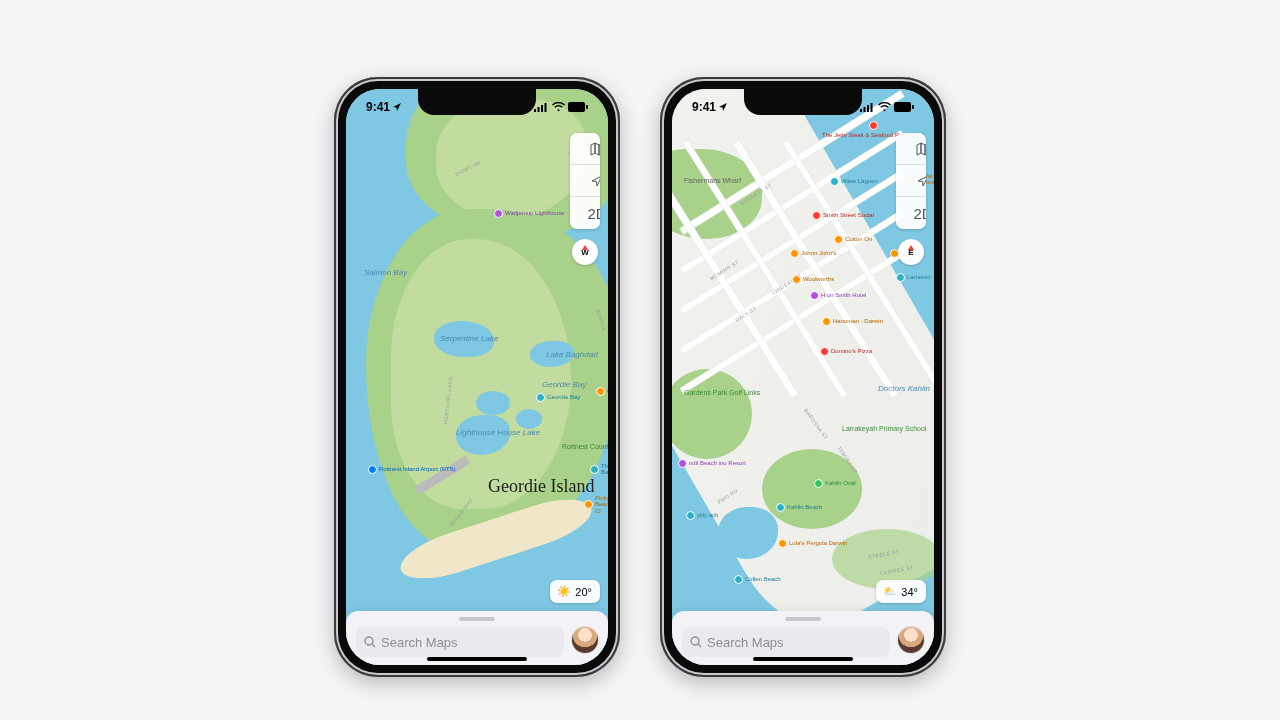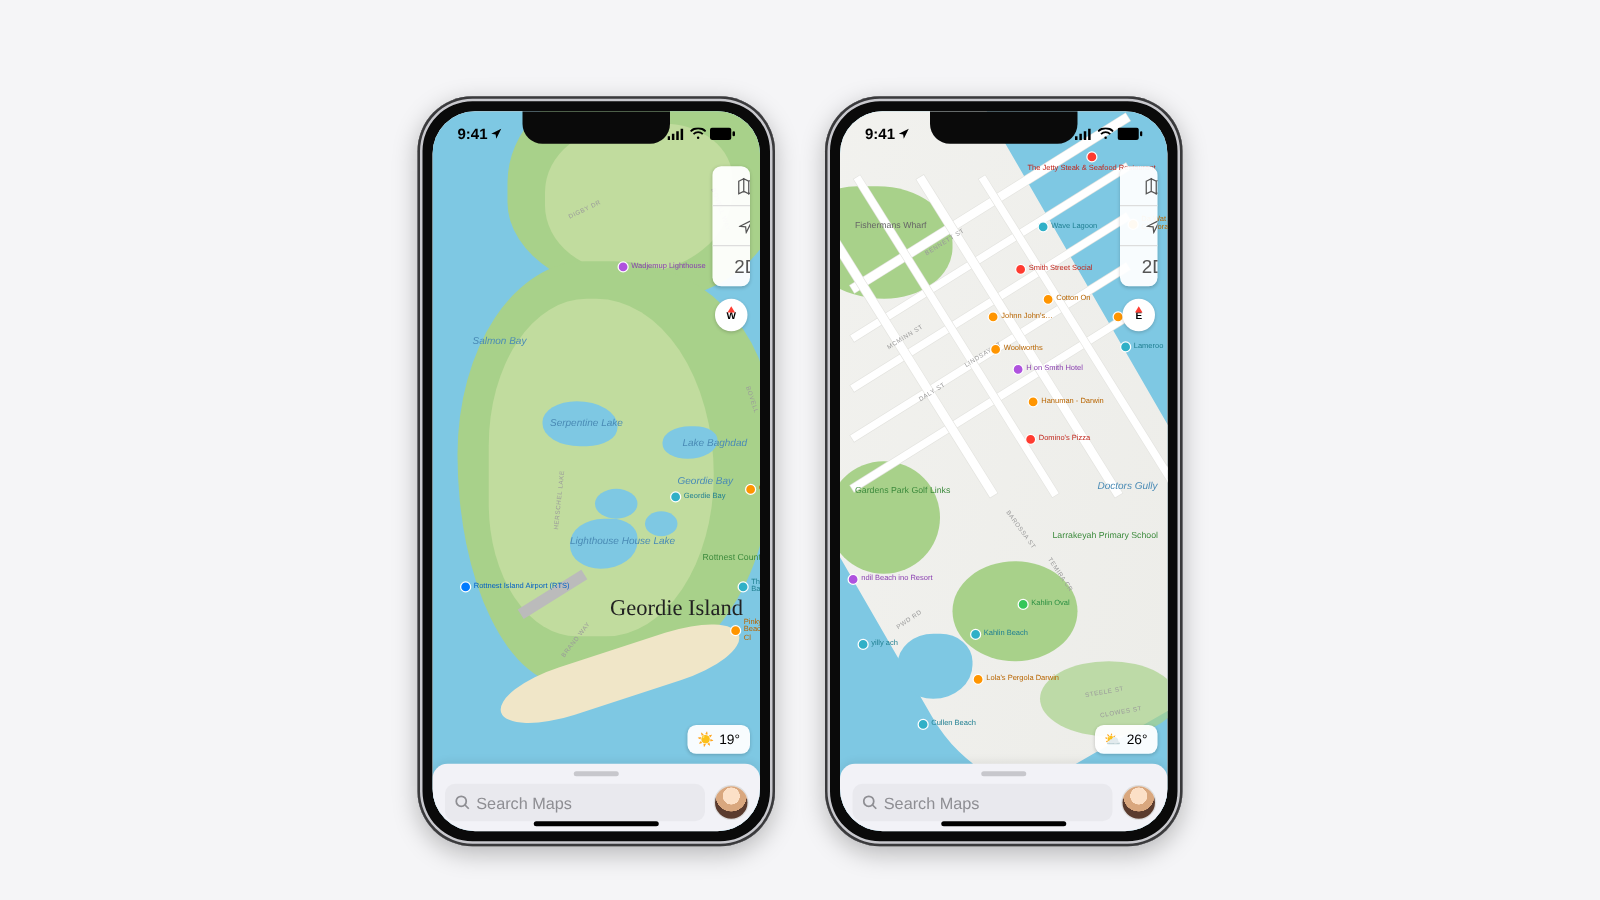--- a/index.html
+++ b/index.html
@@ -104,21 +104,21 @@
     z-index: 30;
   }
   
   .sheet {
     position: absolute; bottom: 0; left: 0; right: 0;
     background: #f2f2f7; border-top-left-radius: 12px; border-top-right-radius: 12px;
     padding: 6px 10px 8px; z-index: 35;
     box-shadow: 0 -1px 8px rgba(0,0,0,.08);
   }
   .grabber { width: 36px; height: 4px; background: #c7c7cc; border-radius: 2px; margin: 0 auto 6px; }
-  .searchrow { display: flex; align-items: center; gap: 8px; }
+  .searchrow { display: flex; align-items: flex-start; gap: 8px; }
   .searchbox {
     flex: 1; height: 30px; background: #e9e9ee; border-radius: 8px;
     display: flex; align-items: center; padding: 0 8px; gap: 5px;
     color: #8e8e93; font-size: 13px;
   }
   .avatar {
     width: 26px; height: 26px; border-radius: 50%;
     background: radial-gradient(circle at 50% 30%, #fce0c7 30%, #d9a77e 31% 55%, #5a3b2e 56%);
     box-shadow: 0 0 0 1px #ddd;
   }
@@ -191,21 +191,21 @@
         <div class="land" style="top:302px;left:130px;width:34px;height:24px;background:#7ec8e3;border-radius:60%;"></div>
         <div class="land" style="top:326px;left:110px;width:54px;height:40px;background:#7ec8e3;border-radius:55% 42% 60% 50%;"></div>
         <div class="land" style="top:320px;left:170px;width:26px;height:20px;background:#7ec8e3;border-radius:55%;"></div>
 
         <div class="runway" style="top:382px;left:66px;width:60px;height:9px;"></div>
 
         <div class="label big" style="top:388px;left:142px;">Geordie
 Island</div>
 
         <div id="p0-labels">
-            <div class="label water" style="top: 180px; left: 32px;">Salmon
+            <div class="label water" style="top: 180px; left: 18px;">Salmon
 Bay</div>
             <div class="label water" style="top: 246px; left: 94px; text-align: center;">Serpentine
 Lake</div>
             <div class="label water" style="top: 262px; left: 200px;">Lake
 Baghdad</div>
             <div class="label water" style="top: 340px; left: 110px;">Lighthouse
 House
 Lake</div>
             <div class="label water" style="top: 292px; left: 196px;">Geordie Bay</div>
             <div class="label park" style="top: 354px; left: 216px;">Rottnest
@@ -257,21 +257,21 @@
             </svg>
           </div>
         <div class="ctrl-btn">2D</div>
       </div>
       <div class="compass">
           <span>W</span>
         </div>
 
       <div class="weather">
         <span>☀️</span>
-        <span>19°</span>
+        <span>20°</span>
       </div>
 
       <div class="sheet">
         <div class="grabber"></div>
         <div class="searchrow">
           <div class="searchbox">
             <svg width="12" height="12" viewBox="0 0 12 12">
                 <circle cx="5" cy="5" r="4" fill="none" stroke="#8e8e93" stroke-width="1.4"></circle>
                 <line x1="8" y1="8" x2="11" y2="11" stroke="#8e8e93" stroke-width="1.4"></line>
               </svg>
@@ -327,21 +327,21 @@
         <div class="road" style="top:150px;left:-10px;width:260px;height:6px;transform:rotate(-32deg);"></div>
         <div class="road" style="top:190px;left:-10px;width:260px;height:6px;transform:rotate(-32deg);"></div>
         <div class="road" style="top:230px;left:-10px;width:260px;height:6px;transform:rotate(-32deg);"></div>
         <div class="road" style="top:30px;left:40px;width:7px;height:300px;transform:rotate(-32deg);"></div>
         <div class="road" style="top:30px;left:90px;width:6px;height:300px;transform:rotate(-32deg);"></div>
         <div class="road" style="top:30px;left:140px;width:7px;height:300px;transform:rotate(-32deg);"></div>
         <div class="road" style="top:30px;left:190px;width:6px;height:300px;transform:rotate(-32deg);"></div>
 
         <div id="p1-labels">
             <div class="label water" style="top: 296px; left: 206px;">Doctors
-Gully</div>
+Kahlin</div>
             <div class="label park" style="top: 300px; left: 12px;">Gardens Park
 Golf Links</div>
             <div class="label park" style="top: 336px; left: 170px;">Larrakeyah
 Primary School</div>
             <div class="label " style="top: 88px; left: 12px;">Fishermans
 Wharf</div>
             <div class="street" style="top: 102px; left: 66px; transform: rotate(-32deg);">BENNETT ST</div>
             <div class="street" style="top: 178px; left: 36px; transform: rotate(-32deg);">MCMINN ST</div>
             <div class="street" style="top: 192px; left: 98px; transform: rotate(-32deg);">LINDSAY ST</div>
             <div class="street" style="top: 222px; left: 62px; transform: rotate(-32deg);">DALY ST</div>
@@ -445,21 +445,21 @@
             </svg>
           </div>
         <div class="ctrl-btn">2D</div>
       </div>
       <div class="compass">
           <span>E</span>
         </div>
 
       <div class="weather">
         <span>⛅</span>
-        <span>26°</span>
+        <span>34°</span>
       </div>
 
       <div class="sheet">
         <div class="grabber"></div>
         <div class="searchrow">
           <div class="searchbox">
             <svg width="12" height="12" viewBox="0 0 12 12">
                 <circle cx="5" cy="5" r="4" fill="none" stroke="#8e8e93" stroke-width="1.4"></circle>
                 <line x1="8" y1="8" x2="11" y2="11" stroke="#8e8e93" stroke-width="1.4"></line>
               </svg>

